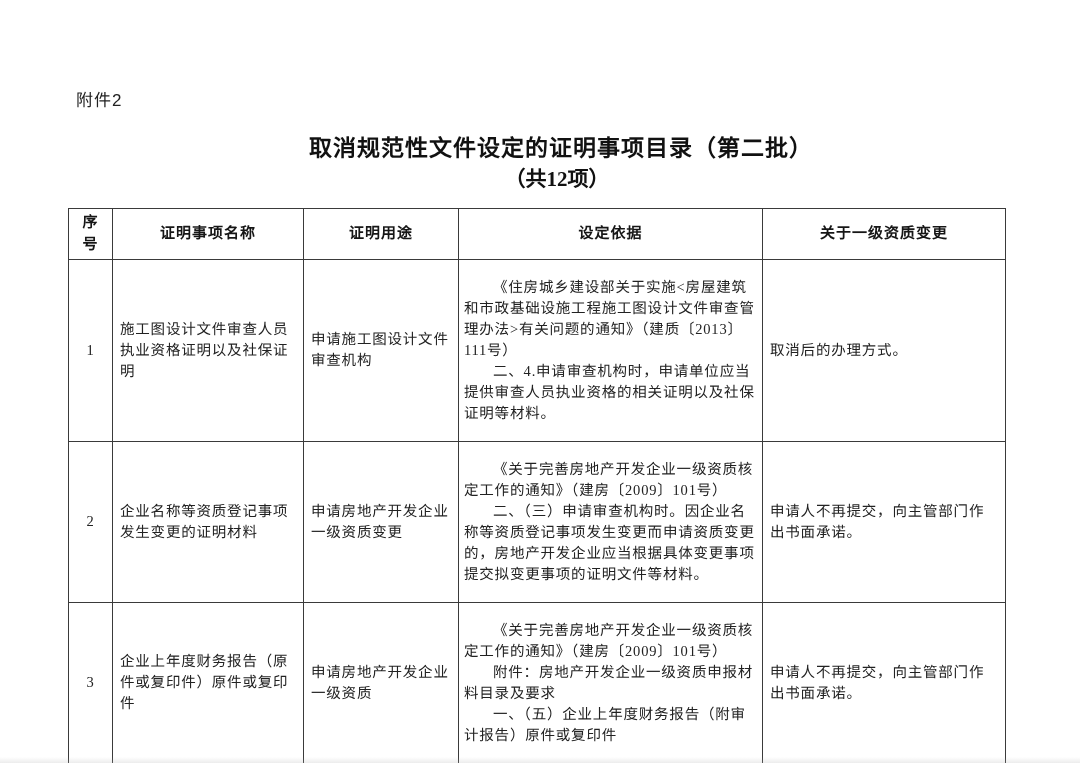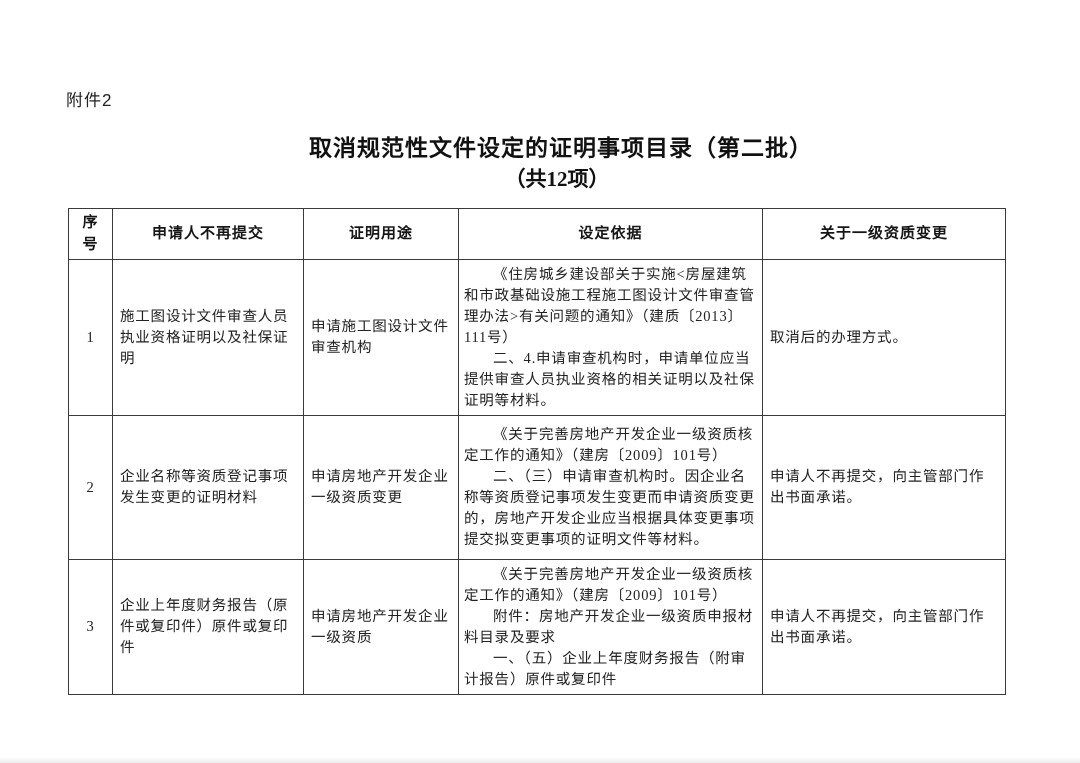--- a/index.html
+++ b/index.html
@@ -11,21 +11,21 @@
   }
   .page {
     position: relative;
     width: 1080px;
     height: 763px;
     background: #ffffff;
     overflow: hidden;
   }
   .attachment-label {
     position: absolute;
-    left: 66px;
+    left: 76px;
     top: 86px;
     font-size: 17px;
     font-family: "Liberation Sans", "DejaVu Sans", sans-serif;
     color: #222;
     letter-spacing: 1px;
   }
   .title-block {
     position: absolute;
     left: 0;
     top: 134px;
@@ -74,21 +74,21 @@
     letter-spacing: 1px;
     color: #161616;
   }
   .col-seq    { width: 44px; }
   .col-name   { width: 191px; }
   .col-purpose{ width: 155px; }
   .col-basis  { width: 304px; }
   .col-after  { width: 243px; }
   td.cell-seq { text-align: center; }
   td.cell-name, td.cell-purpose, td.cell-after { text-align: left; }
-  td.cell-basis { text-align: left; padding: 4px 5px; }
+  td.cell-basis { text-align: left; padding: 17px 5px; }
   td.cell-basis p {
     margin: 0;
     text-indent: 2em;
   }
   tr.row-1 { height: 129px; }
   tr.row-2 { height: 144px; }
   tr.row-3 { height: 116px; }
   
   .scan-edge {
     position: absolute;
@@ -115,21 +115,21 @@
     <colgroup>
       <col class="col-seq">
       <col class="col-name">
       <col class="col-purpose">
       <col class="col-basis">
       <col class="col-after">
     </colgroup>
     <thead>
       <tr>
         <th>序号</th>
-        <th>申请人不再提交</th>
+        <th>证明事项名称</th>
         <th>证明用途</th>
         <th>设定依据</th>
         <th>关于一级资质变更</th>
       </tr>
     </thead>
     <tbody>
         <tr class="row-1">
           <td class="cell-seq">1</td>
           <td class="cell-name">施工图设计文件审查人员执业资格证明以及社保证明</td>
           <td class="cell-purpose">申请施工图设计文件审查机构</td>

